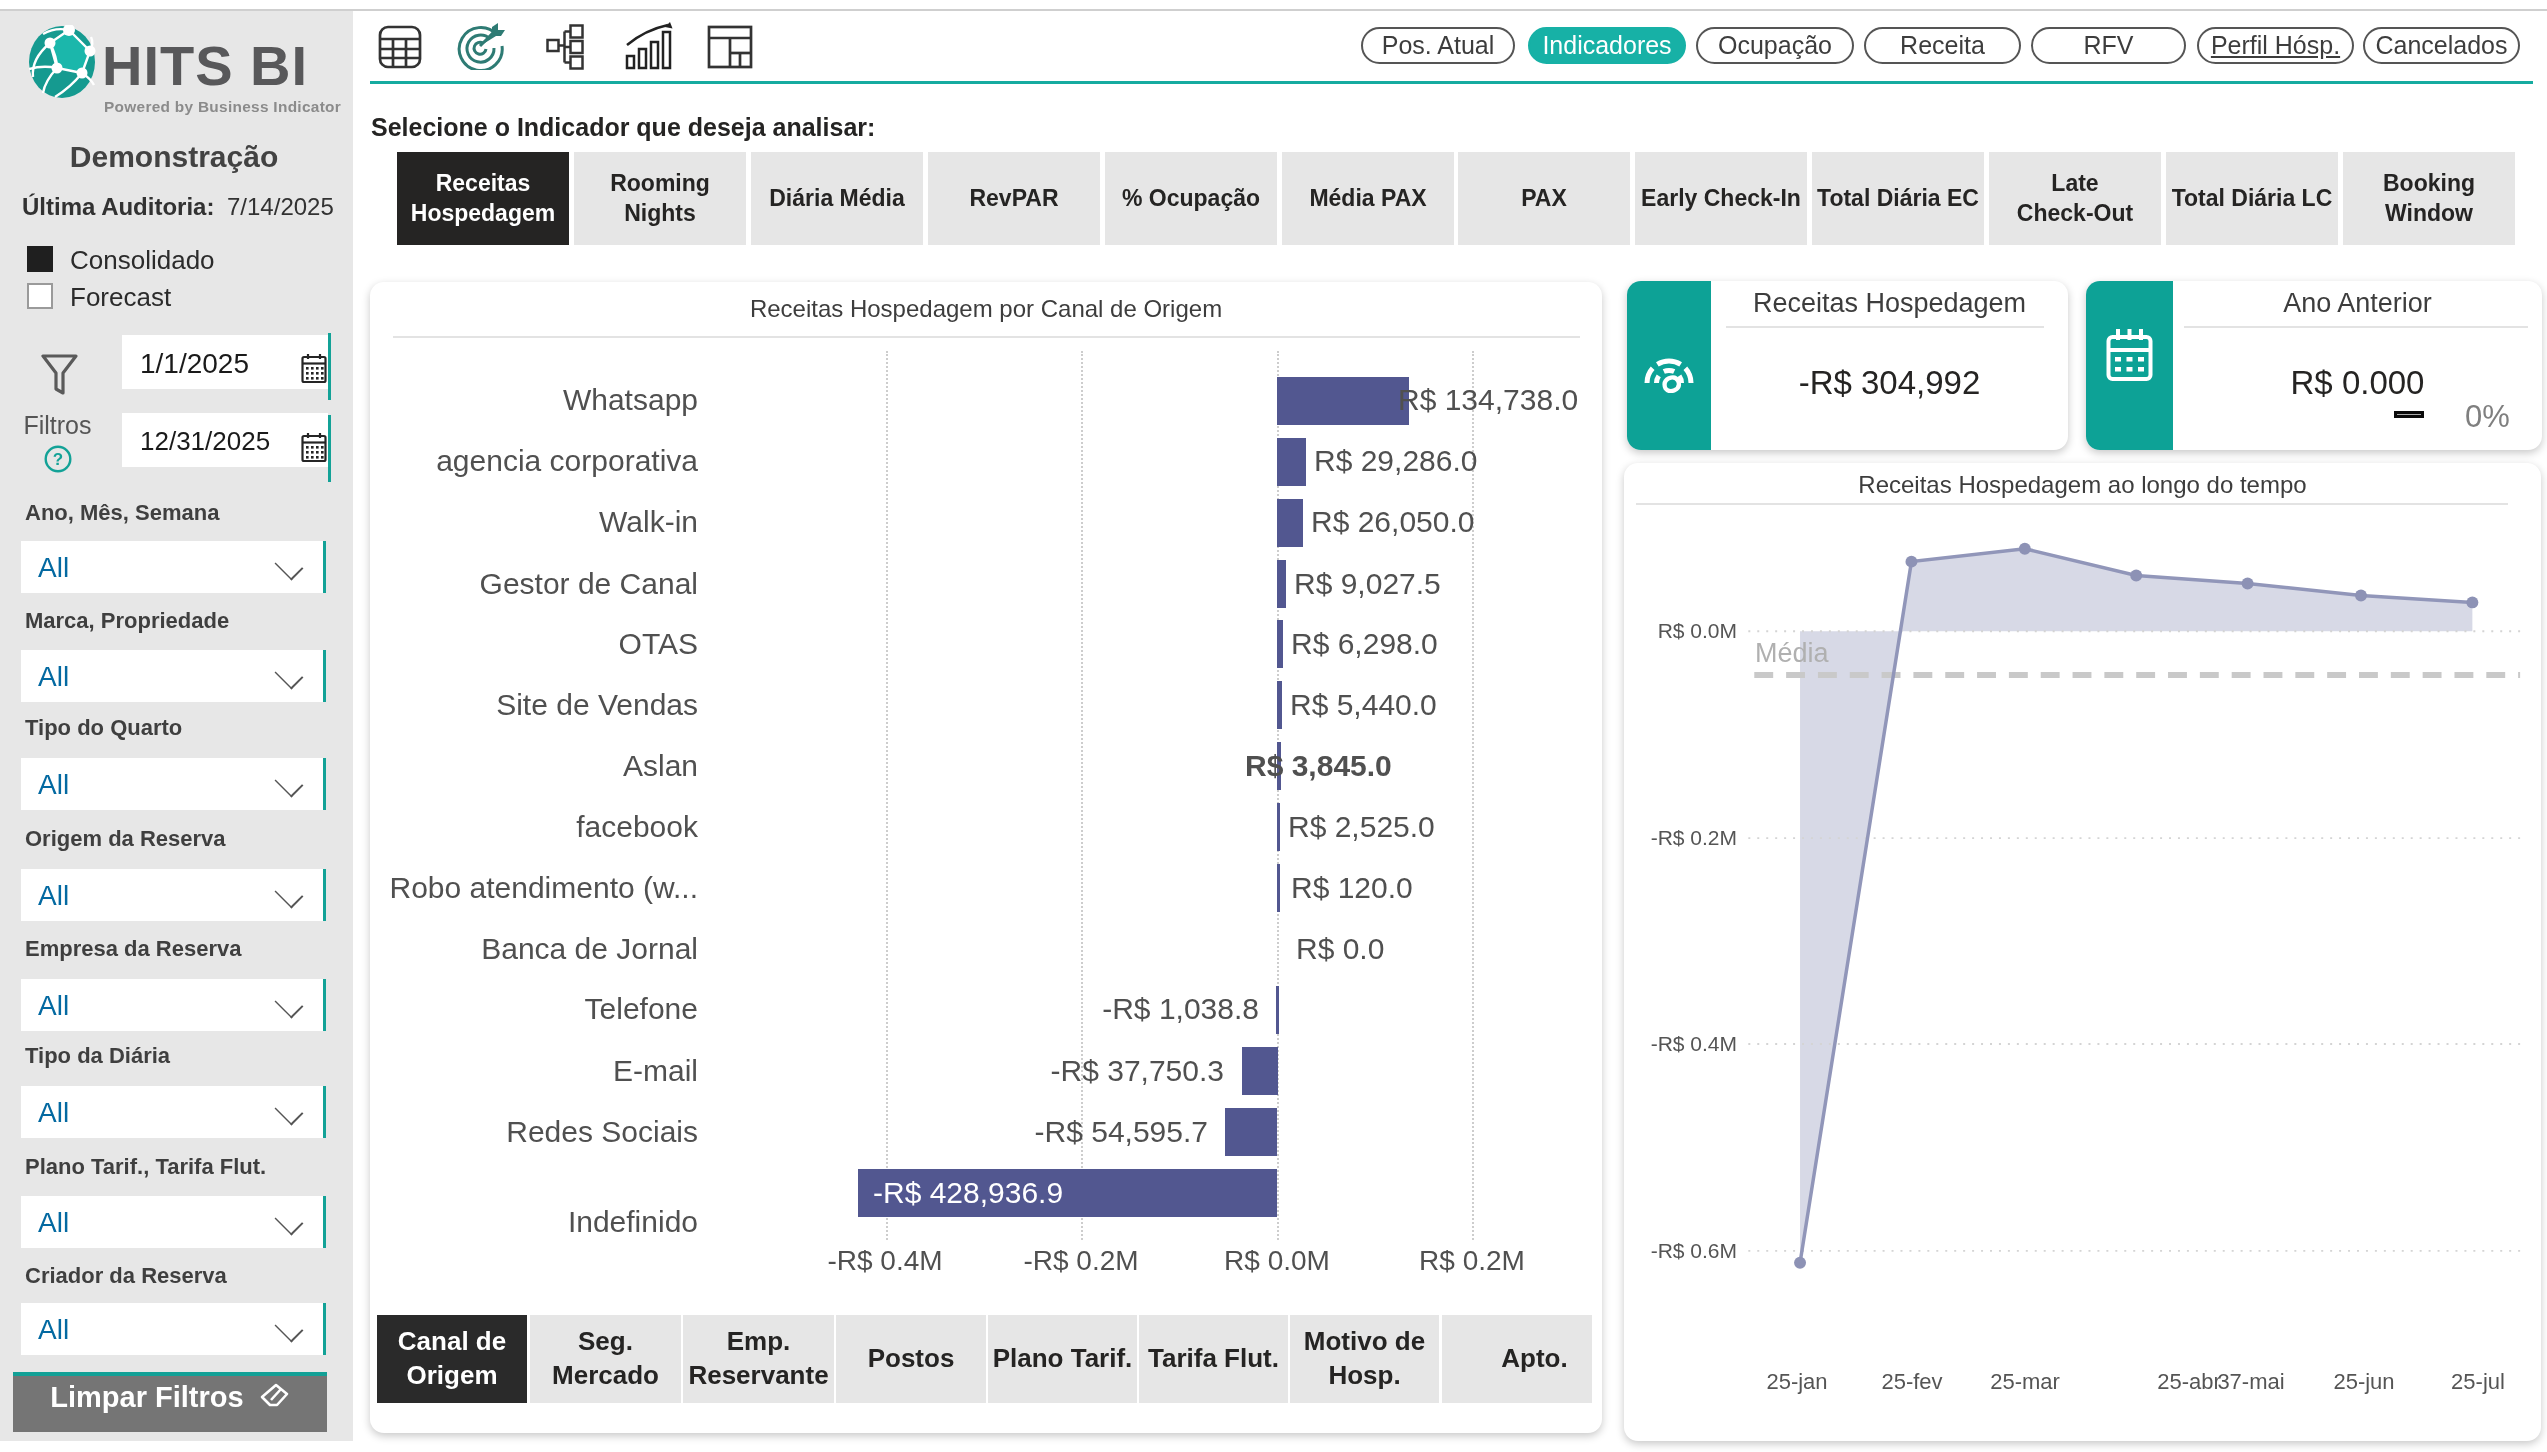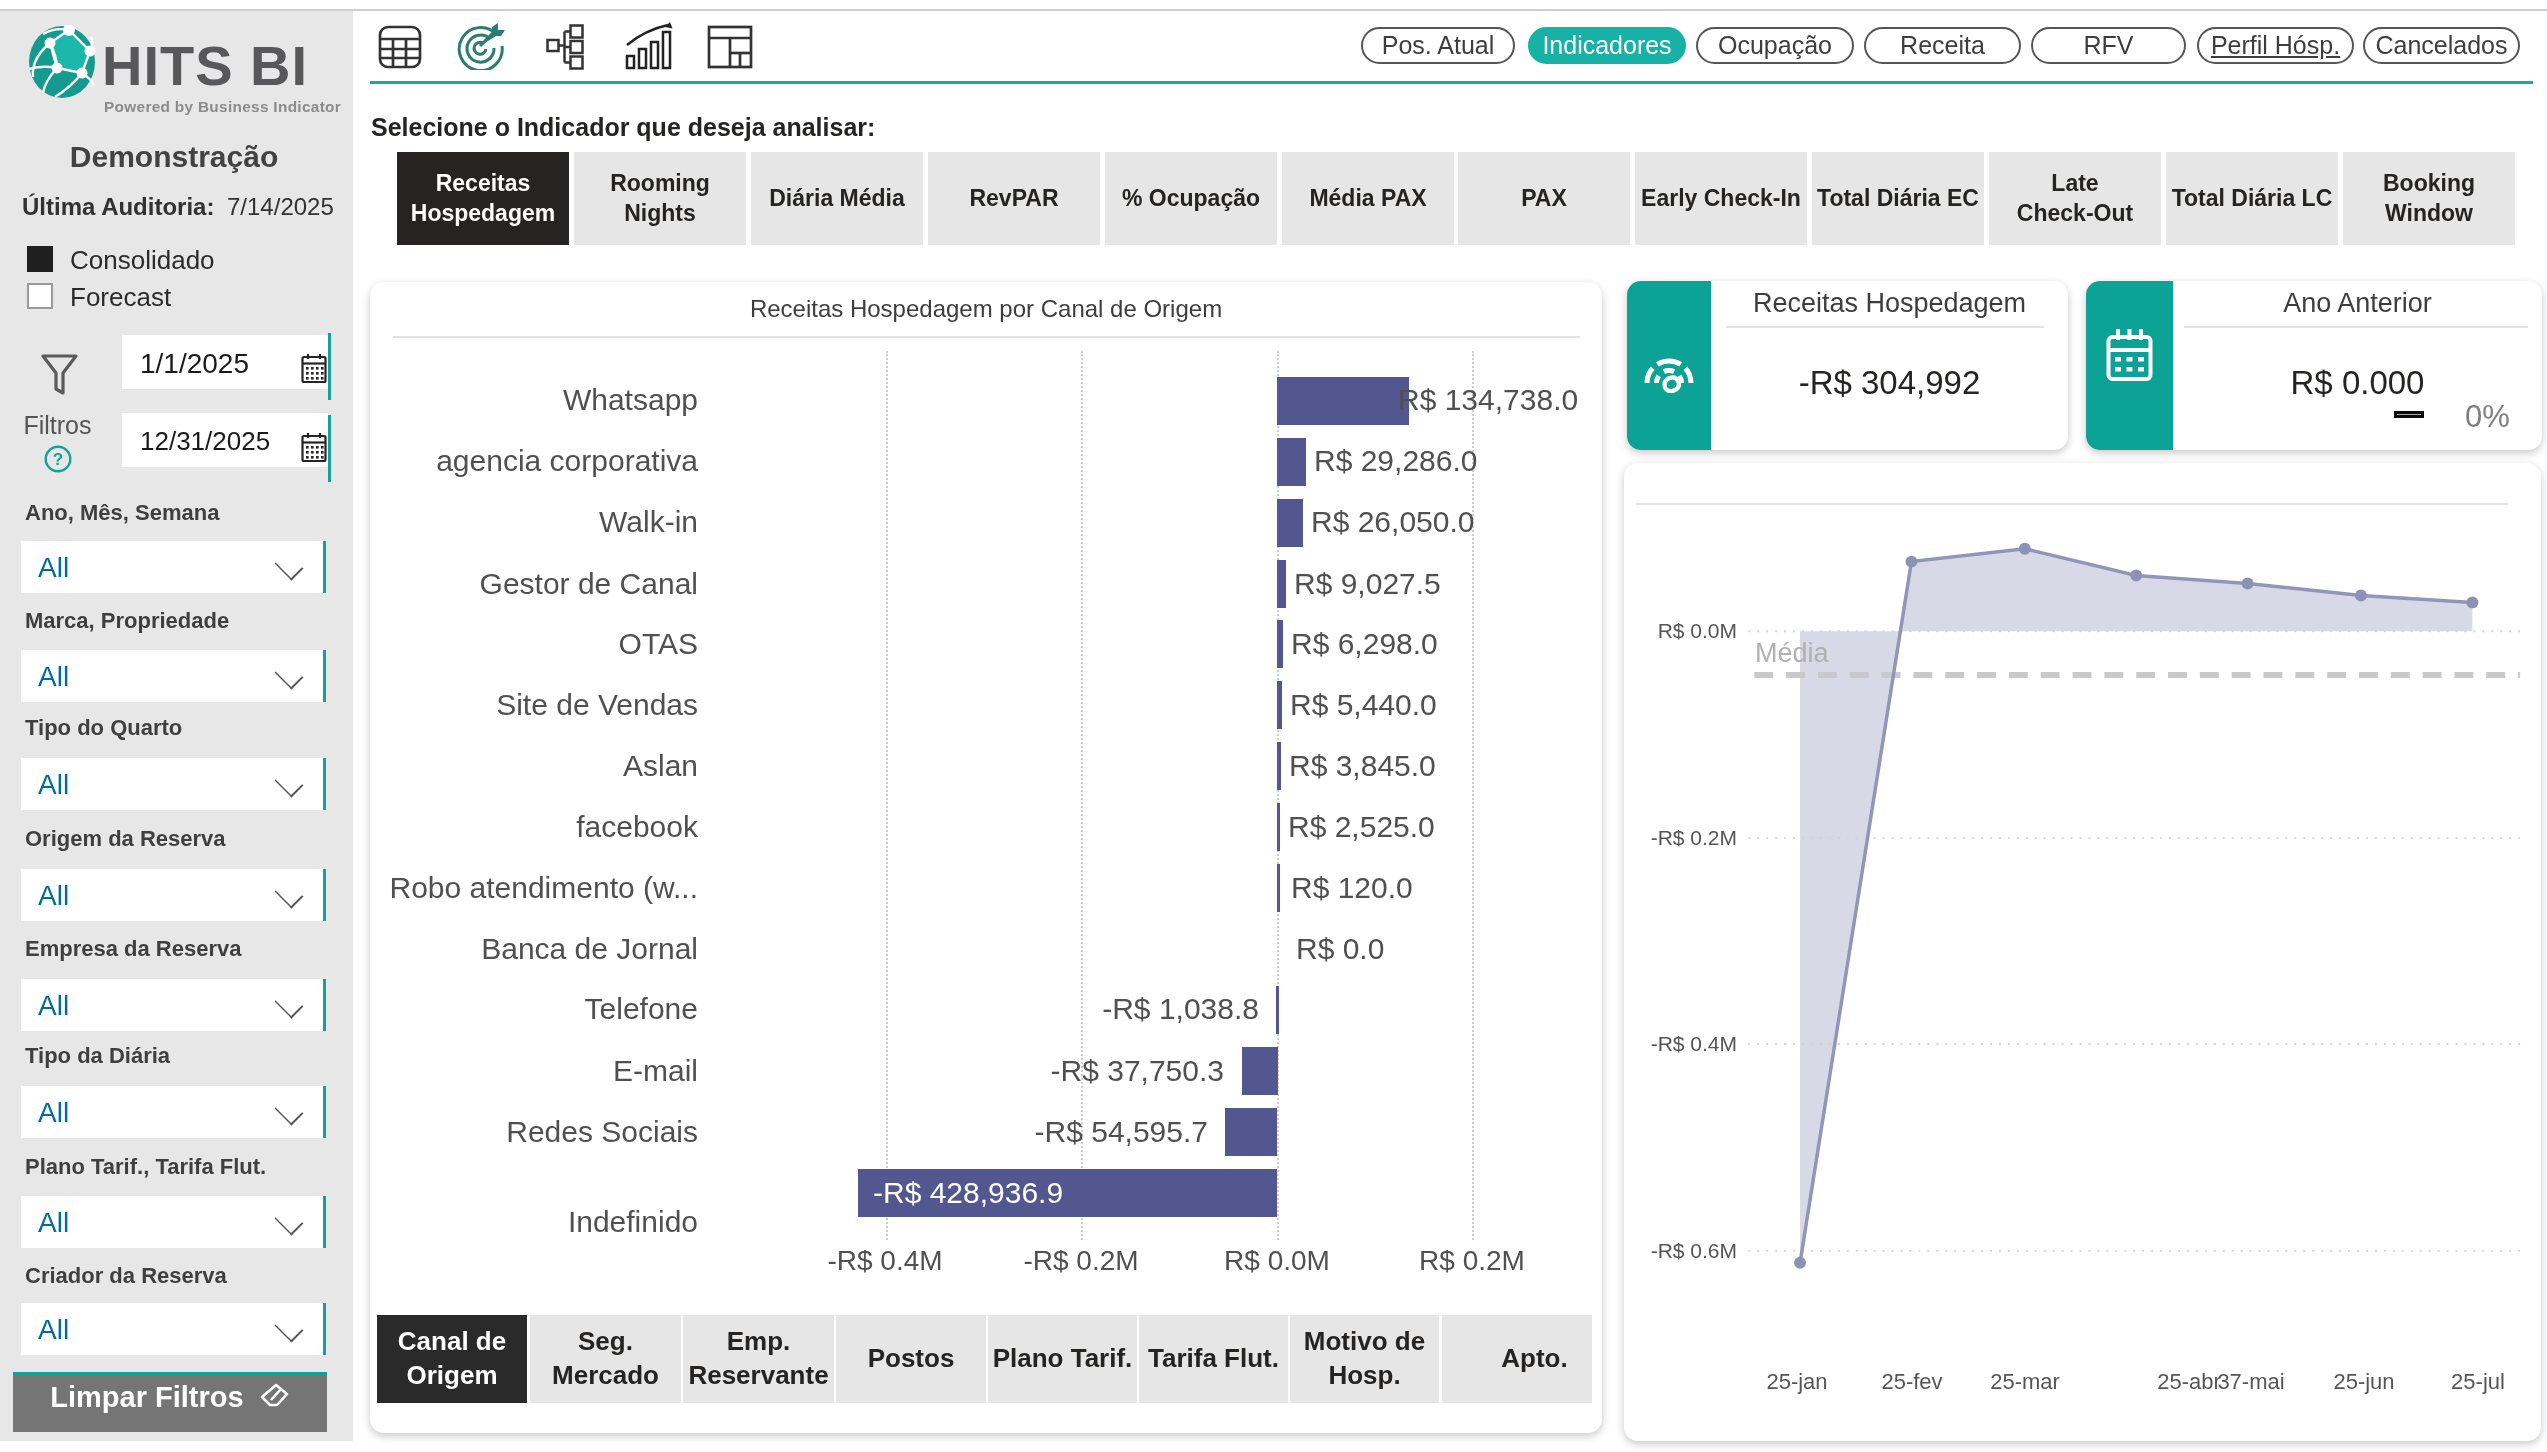--- a/index.html
+++ b/index.html
@@ -291,21 +291,21 @@
     <div class="bar" style="left:872px; top:765px; width:36px;"></div>
     <div class="bar" style="left:855px; top:826px; width:52px;"></div>
     <div class="bar" style="left:488px; top:887px; width:419px;"></div>
 
     <div class="val" style="left:1028px; top:101px;">R$ 134,738.0</div>
     <div class="val" style="left:944px;  top:162px;">R$ 29,286.0</div>
     <div class="val" style="left:941px;  top:223px;">R$ 26,050.0</div>
     <div class="val" style="left:924px;  top:285px;">R$ 9,027.5</div>
     <div class="val" style="left:921px;  top:345px;">R$ 6,298.0</div>
     <div class="val" style="left:920px;  top:406px;">R$ 5,440.0</div>
-    <div class="val" style="left:919px;  top:467px;">R$ 3,845.0</div>
+    <div class="val" style="left:875px;  top:467px;font-weight:bold;">R$ 3,845.0</div>
     <div class="val" style="left:918px;  top:528px;">R$ 2,525.0</div>
     <div class="val" style="left:921px;  top:589px;">R$ 120.0</div>
     <div class="val" style="left:926px;  top:650px;">R$ 0.0</div>
     <div class="val" style="left:889px;  top:710px; transform:translateX(-100%);">-R$ 1,038.8</div>
     <div class="val" style="left:854px;  top:772px; transform:translateX(-100%);">-R$ 37,750.3</div>
     <div class="val" style="left:838px;  top:833px; transform:translateX(-100%);">-R$ 54,595.7</div>
     <div class="val" style="left:503px;  top:894px; color:#fff;">-R$ 428,936.9</div>
 
     <div class="xlab" style="left:515px; top:963px;">-R$ 0.4M</div>
     <div class="xlab" style="left:711px; top:963px;">-R$ 0.2M</div>
@@ -357,20 +357,21 @@
       </g>
     </svg>
     <div class="ktitle" style="left:87px; top:7px; width:369px;">Ano Anterior</div>
     <div class="cline" style="left:98px; top:45px; width:344px;"></div>
     <div class="abs" style="left:87px; top:83px; width:369px; text-align:center; font-size:33px; color:#252423;">R$ 0.000</div>
     <div class="abs" style="left:308px; top:130px; width:30px; height:7px; background:#ababab; border:3px solid #0a0a0a;"></div>
     <div class="abs" style="left:379px; top:118px; font-size:31px; color:#7f7f7f;">0%</div>
   </div>
 
   <div id="linecard" class="card" style="left:1624px; top:463px; width:917px; height:978px;">
+    <div class="ctitle" style="left:0px; top:8px; width:917px;">Receitas Hospedagem ao longo do tempo</div>
     <div class="cline" style="left:12px; top:40px; width:872px;"></div>
     <svg class="abs" style="left:0; top:0;" width="917" height="978" viewBox="0 0 922 983">
       <polygon points="177,804 289,99 403,86 515,113 627,121 741,133 853,140 853,169 177,169" fill="#d7d9e6"></polygon>
       <g stroke="#d4d4d4" stroke-width="2" stroke-dasharray="2 7">
         <line x1="125" y1="169" x2="901" y2="169"></line>
         <line x1="125" y1="377" x2="901" y2="377"></line>
         <line x1="125" y1="584" x2="901" y2="584"></line>
         <line x1="125" y1="792" x2="901" y2="792"></line>
       </g>
       <line x1="131" y1="213" x2="901" y2="213" stroke="#c9c9c9" stroke-width="6" stroke-dasharray="19 13"></line>

